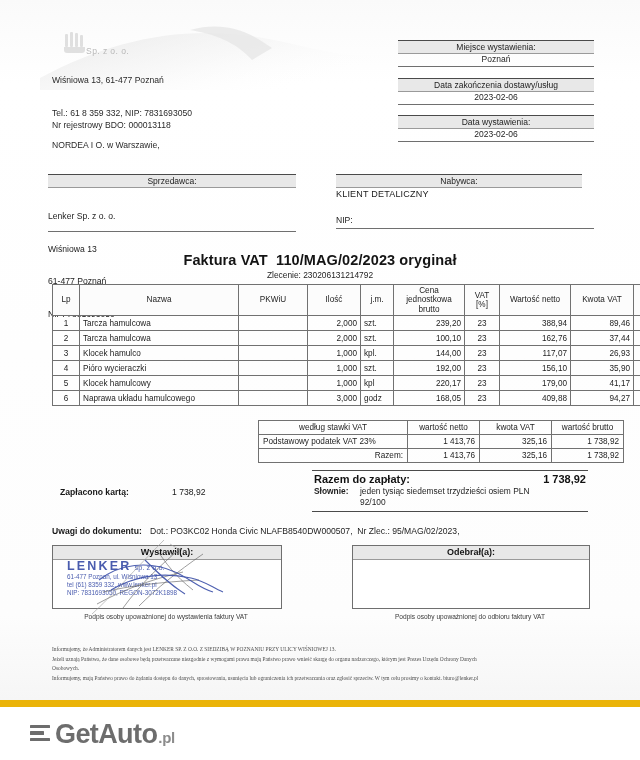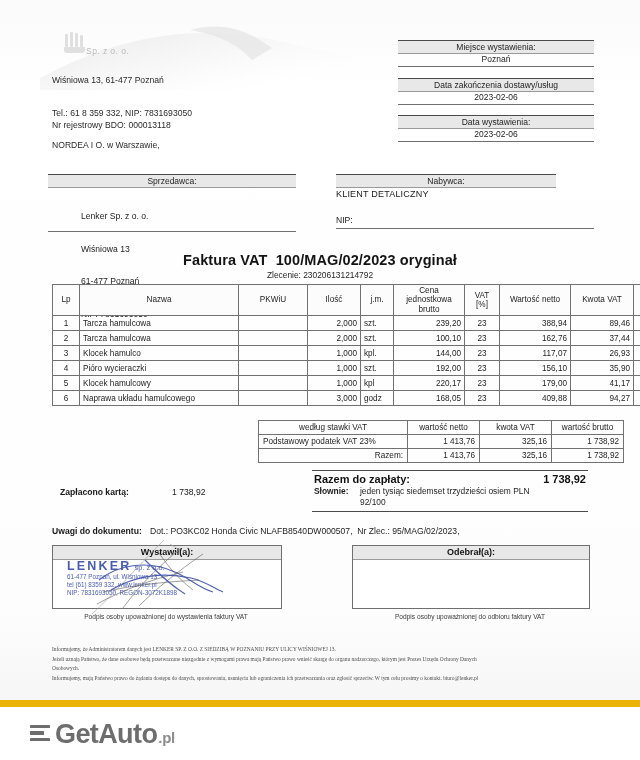--- a/index.html
+++ b/index.html
@@ -79,23 +79,23 @@
     left: 62px; top: 32px;
     width: 30px; height: 22px;
     opacity: .30;
   }
 
   
   .tr-box { position: absolute; width: 196px; left: 398px; }
 
   
   #seller-hdr { left: 48px; top: 174px; width: 248px; }
-  #buyer-hdr  { left: 336px; top: 174px; width: 220px; }
+  #buyer-hdr  { left: 336px; top: 174px; width: 246px; }
   #seller-body { left: 48px; top: 190px; font-size: 8.6px; color: #222; }
-  #seller-body div { line-height: 11.6px; margin-left: 33px; }
+  #seller-body div { line-height: 11.6px; }
   #buyer-body { left: 336px; top: 189px; font-size: 9px; color: #1a1a1a; letter-spacing: .2px; }
   #buyer-nip {
     left: 336px; top: 215px; width: 258px;
     font-size: 8.6px;
     border-bottom: 1px solid #6f6f6f;
     height: 13px;
   }
   #seller-underline {
     position: absolute; left: 48px; top: 231px; width: 248px;
     border-bottom: 1px solid #6f6f6f;
@@ -356,21 +356,21 @@
     <div>Wiśniowa 13</div>
     <div>61-477 Poznań</div>
     <div>NIP: 7831693050</div>
   </div>
   <div id="seller-underline"></div>
 
   <div id="buyer-hdr" class="t gray-label">Nabywca:</div>
   <div id="buyer-body" class="t">KLIENT DETALICZNY</div>
   <div id="buyer-nip" class="t">NIP:</div>
 
-  <div id="doc-title" class="t">Faktura VAT  100/MAG/02/2023 oryginał</div>
+  <div id="doc-title" class="t">Faktura VAT  110/MAG/02/2023 oryginał</div>
   <div id="doc-order" class="t">Zlecenie: 230206131214792</div>
 
   <table id="items-table">
     <thead>
       <tr>
         <th class="c-lp">Lp</th>
         <th class="c-name">Nazwa</th>
         <th class="c-pkwiu">PKWiU</th>
         <th class="c-qty">Ilość</th>
         <th class="c-jm">j.m.</th>

